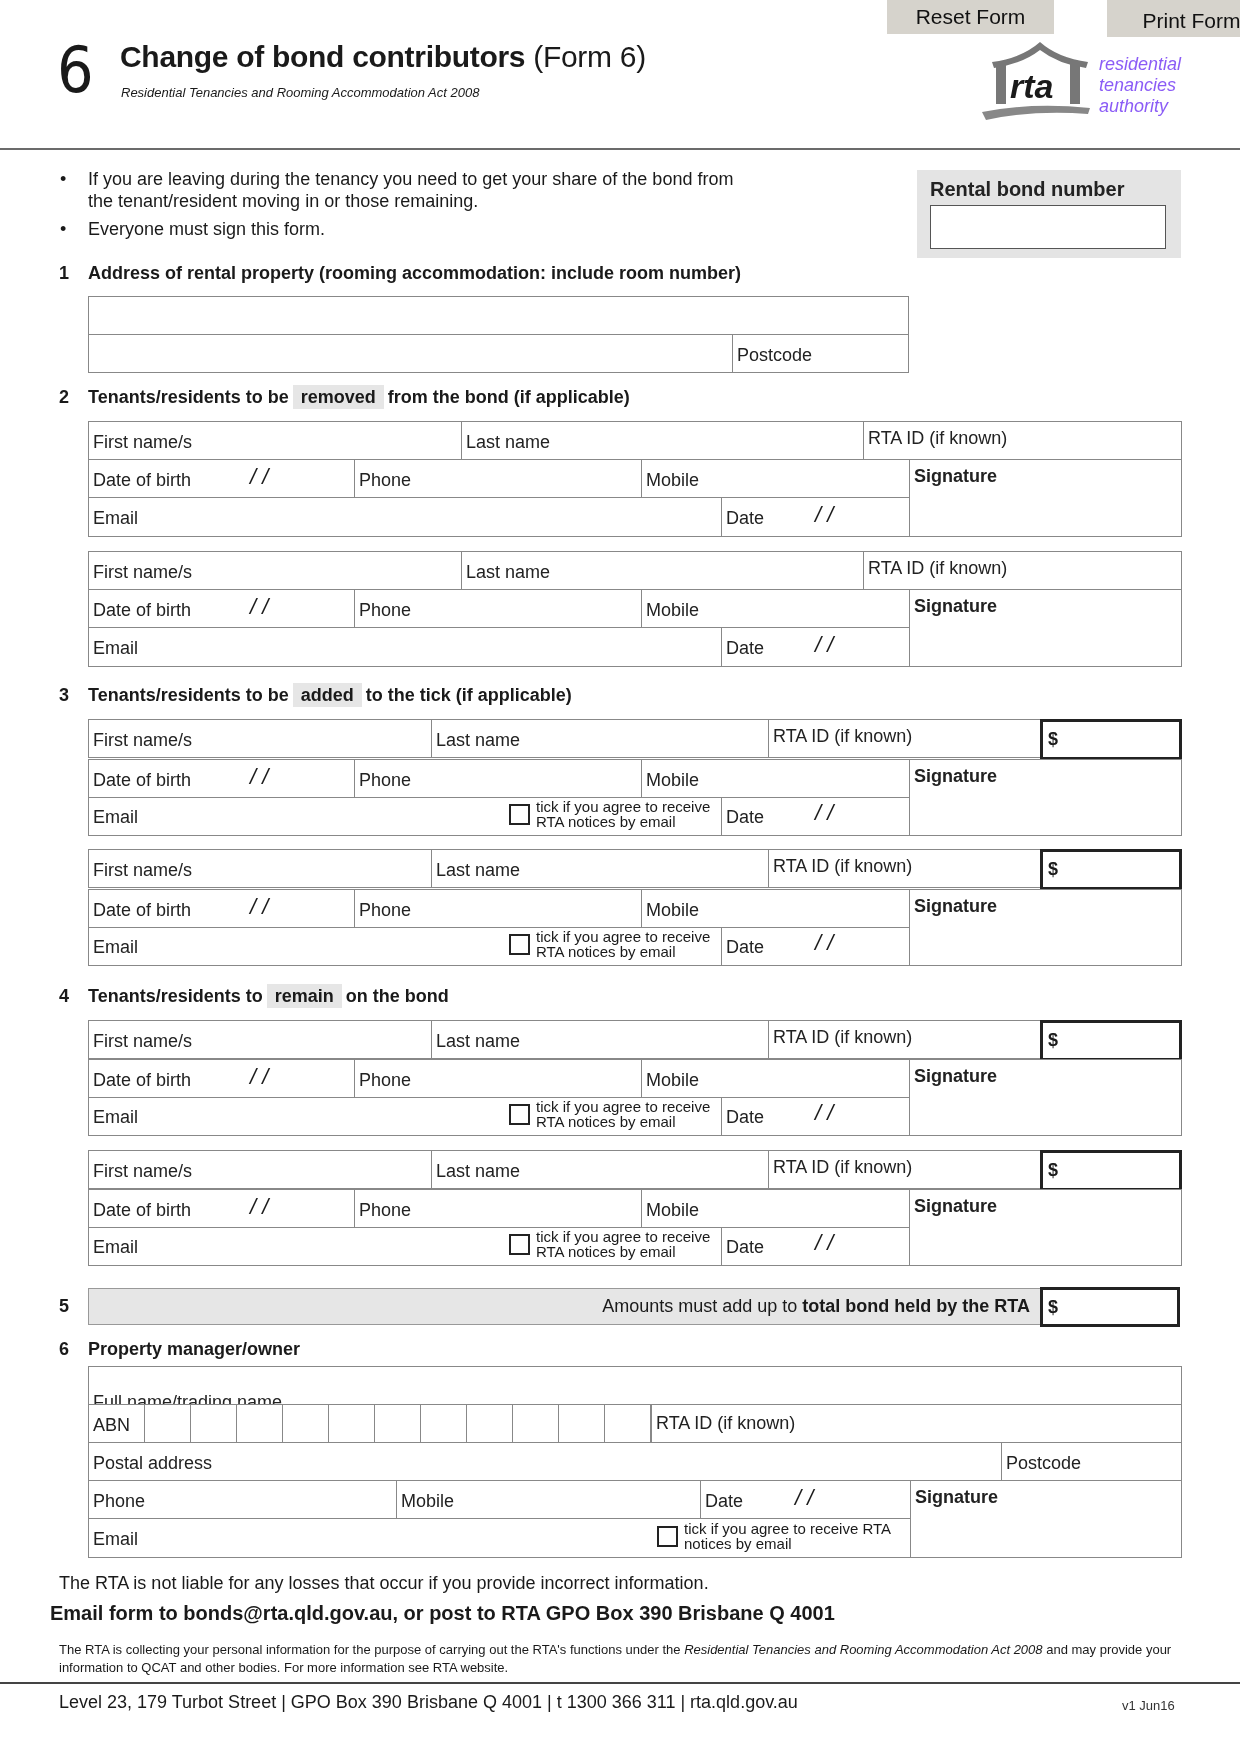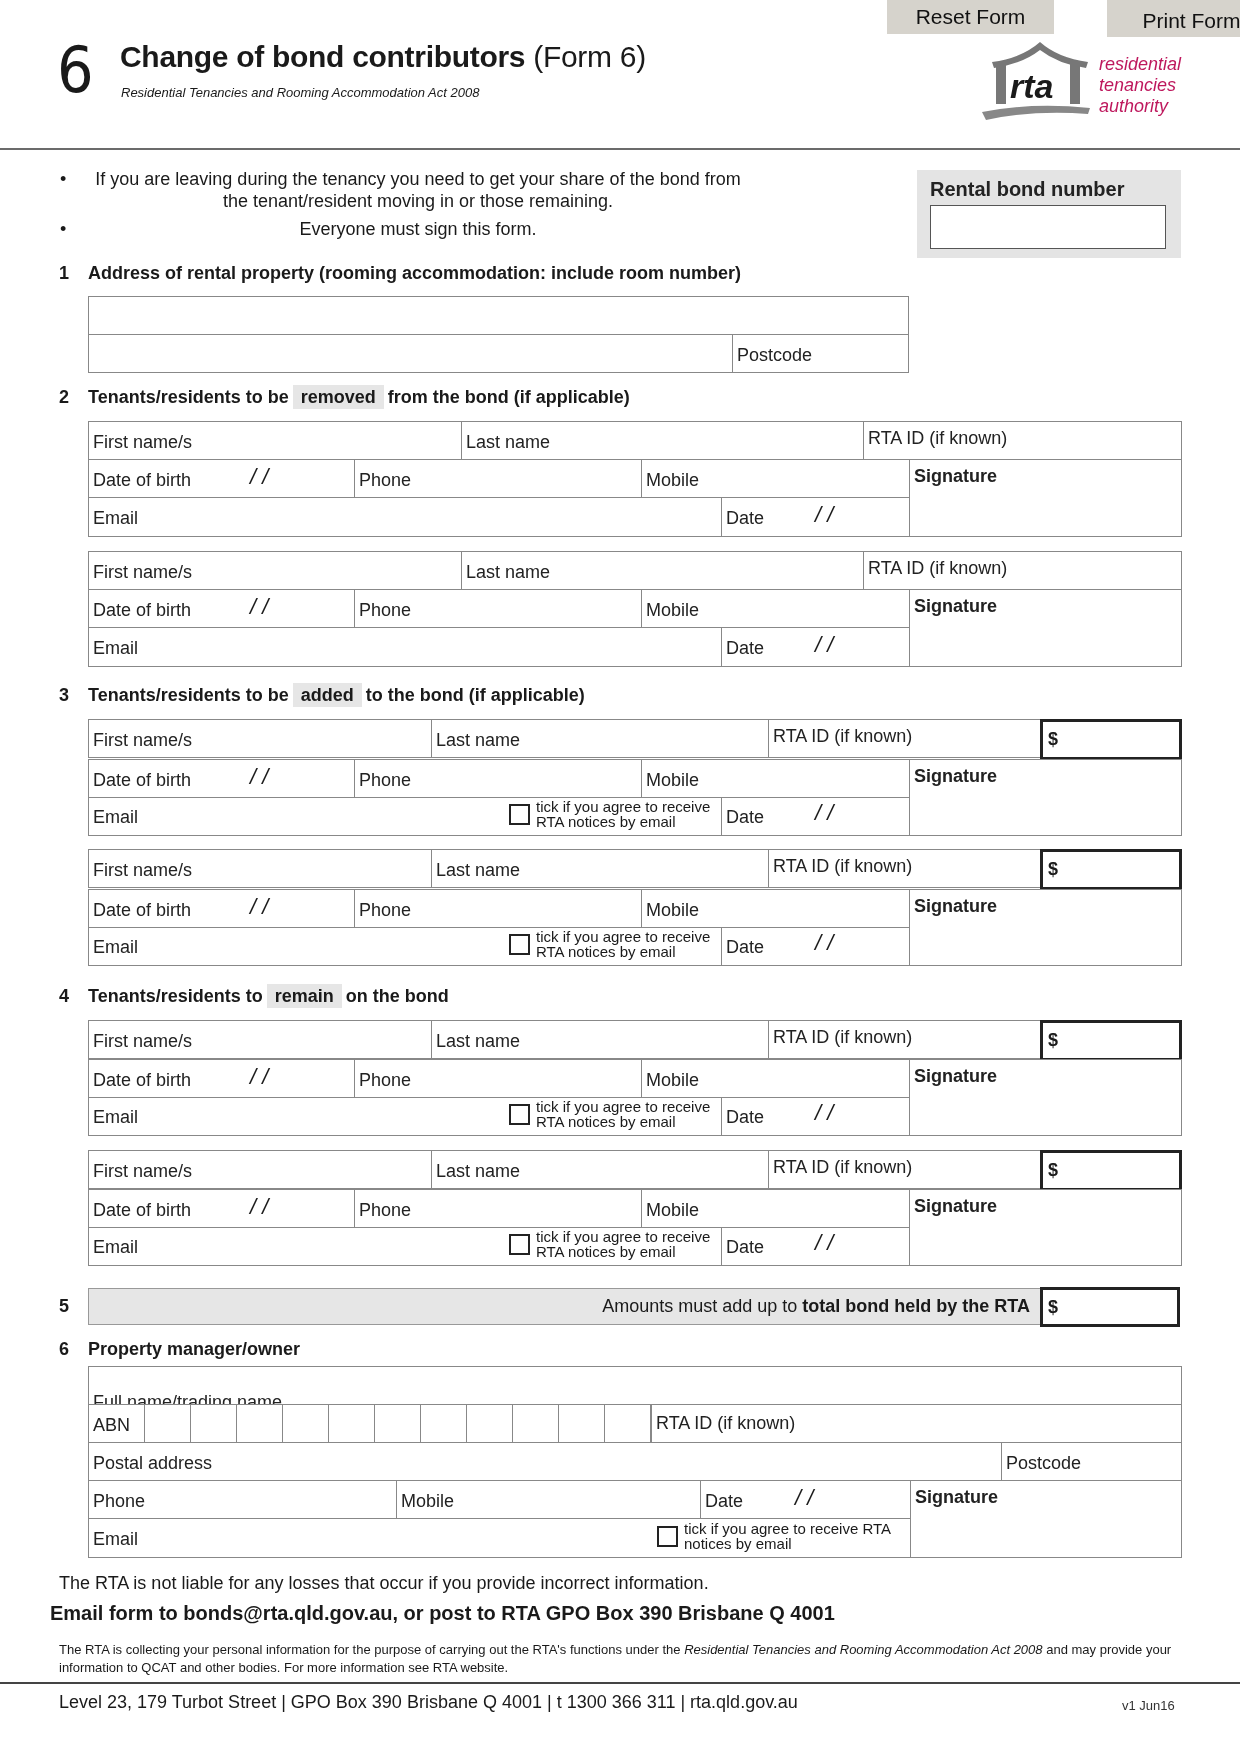--- a/index.html
+++ b/index.html
@@ -4,22 +4,22 @@
 <style>
   * { box-sizing: border-box; margin: 0; padding: 0; }
   body { width: 1240px; height: 1753px; background: #fff; position: relative; font-family: "Liberation Sans", sans-serif; color: #1a1a1a; overflow: hidden; }
   .abs { position: absolute; }
   .btn { position: absolute; background: #d6d3cc; color: #111; font-size: 21px; text-align: center; cursor: pointer; border: none; font-family: "Liberation Sans", sans-serif; }
   .bignum { font-size: 64px; font-weight: 300; left: 55px; top: 38px; line-height: 1; font-family: "DejaVu Sans", sans-serif; font-weight: normal; transform: scaleX(0.9); }
   .title { left: 120px; top: 40px; font-size: 30px; font-weight: bold; letter-spacing: -0.3px; }
   .title .light { font-weight: normal; }
   .subtitle { left: 121px; top: 85px; font-size: 13px; font-style: italic; }
   .hr { left: 0; width: 1240px; height: 2px; background: #6b6b6b; }
-  .logo-text { left: 1099px; top: 54px; font-size: 18px; font-style: italic; line-height: 21px; color: #be185d; }
-  .bullet { font-size: 18px; line-height: 22px; text-align: center; }
+  .logo-text { left: 1099px; top: 54px; font-size: 18px; font-style: italic; line-height: 21px; color: #8b5cf6; }
+  .bullet { font-size: 18px; line-height: 22px; }
   .bullet::before { content: "•"; position: absolute; left: -28px; }
   .bondbox { left: 917px; top: 170px; width: 264px; height: 88px; background: #e4e4e4; }
   .bondbox .lbl { position: absolute; left: 13px; top: 8px; font-size: 20px; font-weight: bold; color: #222; text-align: right; }
   .bondbox .inp { position: absolute; left: 13px; top: 35px; width: 236px; height: 44px; background: #fff; border: 1px solid #555; }
   .sec { font-size: 18px; font-weight: bold; }
   .sec .n { position: absolute; left: -29px; }
   .sec .normal { font-weight: bold; }
   .sec .hl { background: #e6e6e6; padding: 2px 8px; margin: 0 4px; }
   .cell { position: absolute; border: 1px solid #888; font-size: 18px; padding: 6px 4px; background: #fff; color: #222; }
   .cell.sig { font-weight: bold; padding-top: 6px; }
@@ -98,21 +98,21 @@
 <div class="cell" style="left:88px;top:589px;width:267px;height:39px;padding-top:10px;">Date of birth</div>
 <div class="slashes" style="left:250px;top:594px;">/      /</div>
 <div class="cell" style="left:354px;top:589px;width:288px;height:39px;padding-top:10px;">Phone</div>
 <div class="cell" style="left:641px;top:589px;width:269px;height:39px;padding-top:10px;">Mobile</div>
 <div class="cell sig" style="left:909px;top:589px;width:273px;height:78px;">Signature</div>
 <div class="cell" style="left:88px;top:627px;width:634px;height:40px;padding-top:10px;">Email</div>
 <div class="cell" style="left:721px;top:627px;width:189px;height:40px;padding-top:10px;">Date</div>
 <div class="slashes" style="left:815px;top:632px;">/      /</div>
 
 <div class="abs sec" style="left:88px;top:685px;">
-  <span class="n">3</span><span>Tenants/residents to be</span><span class="hl">added</span><span>to the bond (if applicable)</span>
+  <span class="n">3</span><span>Tenants/residents to be</span><span class="hl">added</span><span>to the tick (if applicable)</span>
 </div>
 
 <div class="cell" style="left:88px;top:719px;width:344px;height:39px;padding-top:10px;">First name/s</div>
 <div class="cell" style="left:431px;top:719px;width:338px;height:39px;padding-top:10px;">Last name</div>
 <div class="cell" style="left:768px;top:719px;width:274px;height:39px;">RTA ID (if known)</div>
 <div class="dollar" style="left:1040px;top:719px;width:142px;height:41px;">$</div>
 <div class="cell" style="left:88px;top:759px;width:267px;height:39px;padding-top:10px;">Date of birth</div>
 <div class="slashes" style="left:250px;top:764px;">/      /</div>
 <div class="cell" style="left:354px;top:759px;width:288px;height:39px;padding-top:10px;">Phone</div>
 <div class="cell" style="left:641px;top:759px;width:269px;height:39px;padding-top:10px;">Mobile</div>

